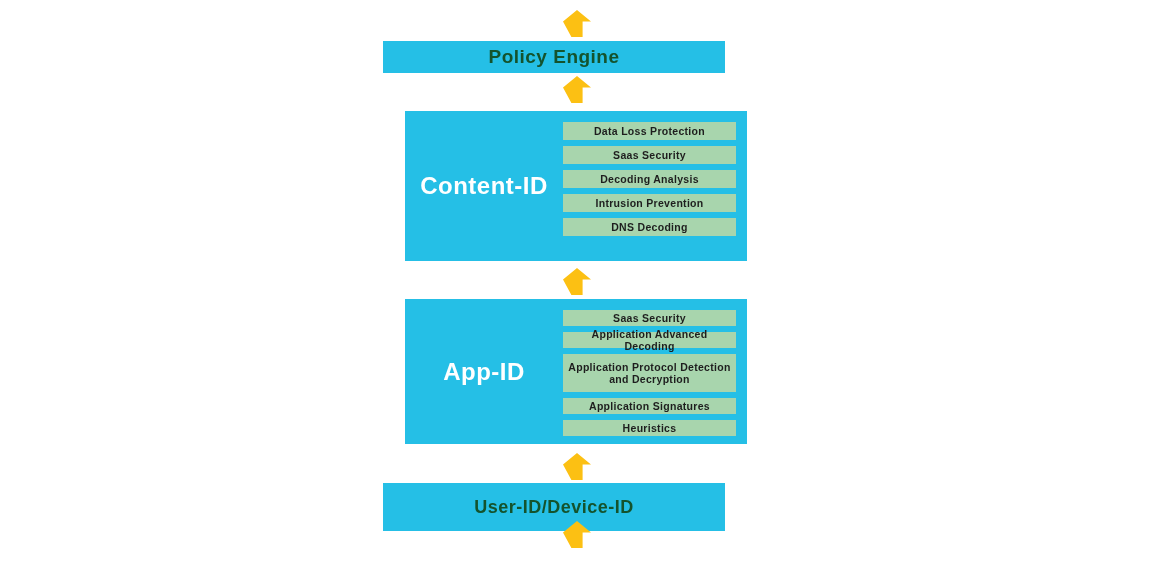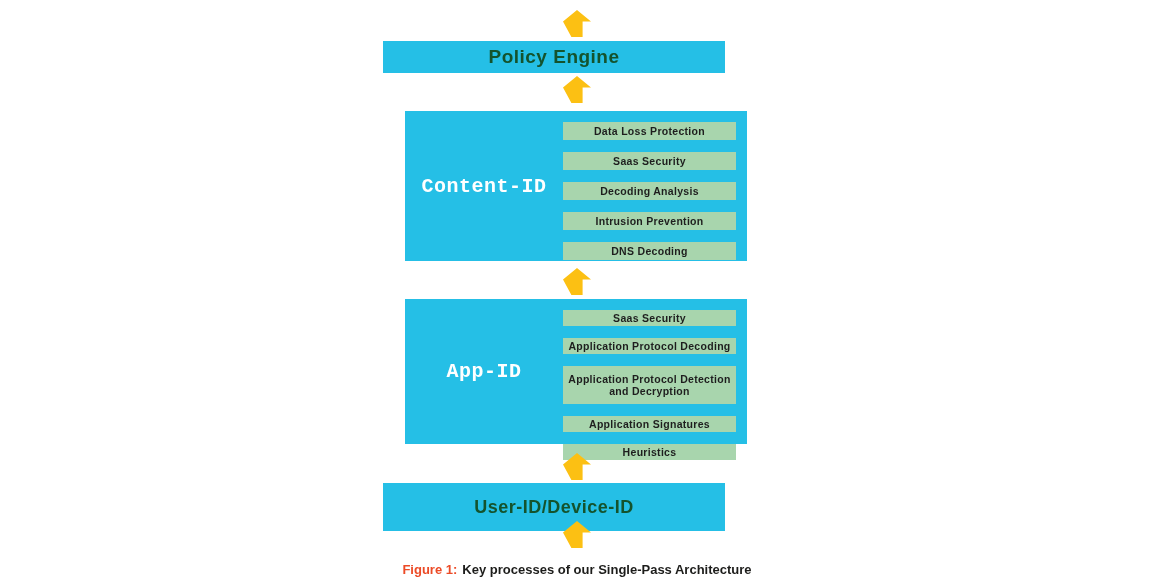--- a/index.html
+++ b/index.html
@@ -36,25 +36,25 @@
   .layer{
     position:absolute;
     left:405px;width:342px;
     background:var(--blue);
   }
   .layer.content{top:111px;height:150px;}
   .layer.app{top:299px;height:145px;}
   .layer-label{
     position:absolute;left:0;top:0;height:100%;width:158px;
     display:flex;align-items:center;justify-content:center;
-    color:#ffffff;font-weight:bold;font-size:20px;letter-spacing:0.5px;font-family:Liberation Mono, monospace;
+    color:#ffffff;font-weight:bold;font-size:24px;letter-spacing:0.5px;
   }
   .items{
     position:absolute;left:158px;top:11px;width:173px;
-    display:flex;flex-direction:column;gap:12px;
+    display:flex;flex-direction:column;gap:6px;
   }
   .item{
     background:var(--green);
     display:flex;align-items:center;justify-content:center;
     text-align:center;
     color:#1e1e1e;font-weight:bold;font-size:10.5px;letter-spacing:0.3px;
     line-height:1.15;
     padding:0 2px;
   }
   .content-items .item{height:18px;}
@@ -91,33 +91,29 @@
       <div class="item">DNS Decoding</div>
     </div>
   </div>
 
   <div class="arrow" style="top:268px"></div>
 
   <div class="layer app">
     <div class="layer-label">App-ID</div>
     <div class="items app-items">
       <div class="item">Saas Security</div>
-      <div class="item">Application Protocol Decoding</div>
+      <div class="item">Application Advanced Decoding</div>
       <div class="item tall">Application Protocol Detection and Decryption</div>
       <div class="item">Application Signatures</div>
       <div class="item">Heuristics</div>
     </div>
   </div>
 
   <div class="arrow" style="top:453px"></div>
 
   <div class="bar user">
     <span>User-ID/Device-ID</span>
   </div>
 
   <div class="arrow" style="top:521px"></div>
 
-  <div class="caption">
-    <span class="fig">Figure 1:</span>
-    <span>Key processes of our Single-Pass Architecture</span>
-  </div>
 
 </div>
 
 </body></html>

